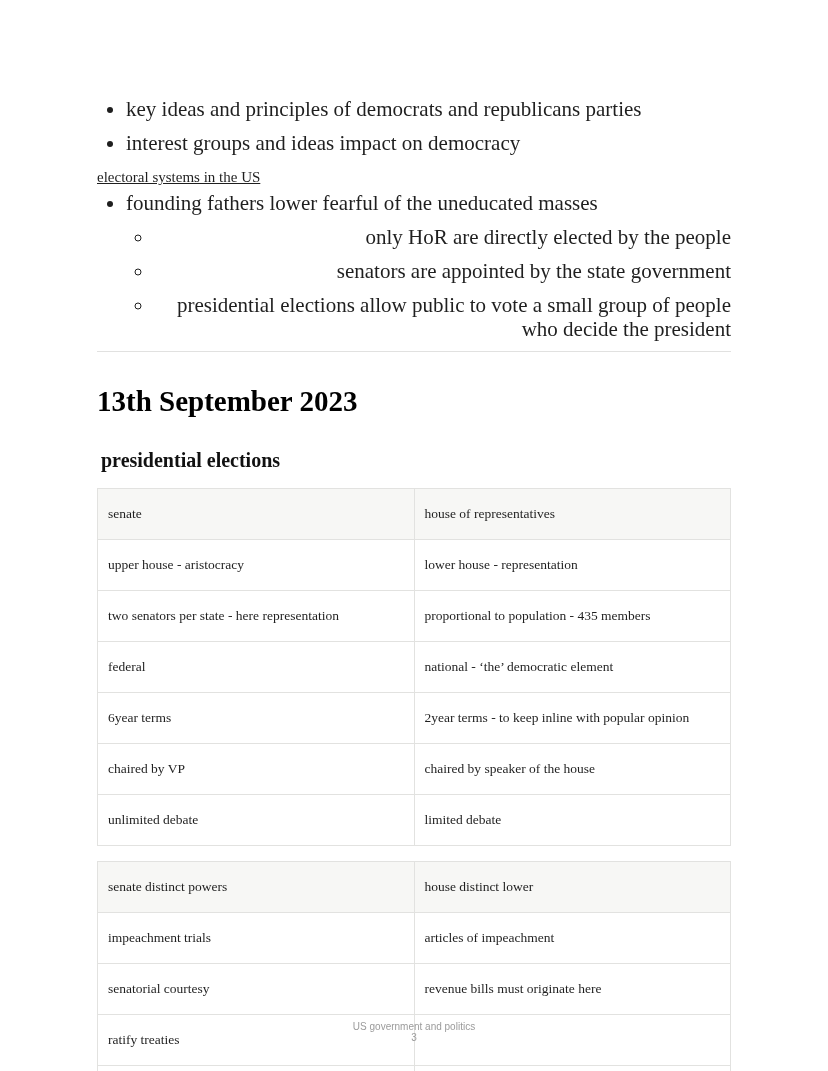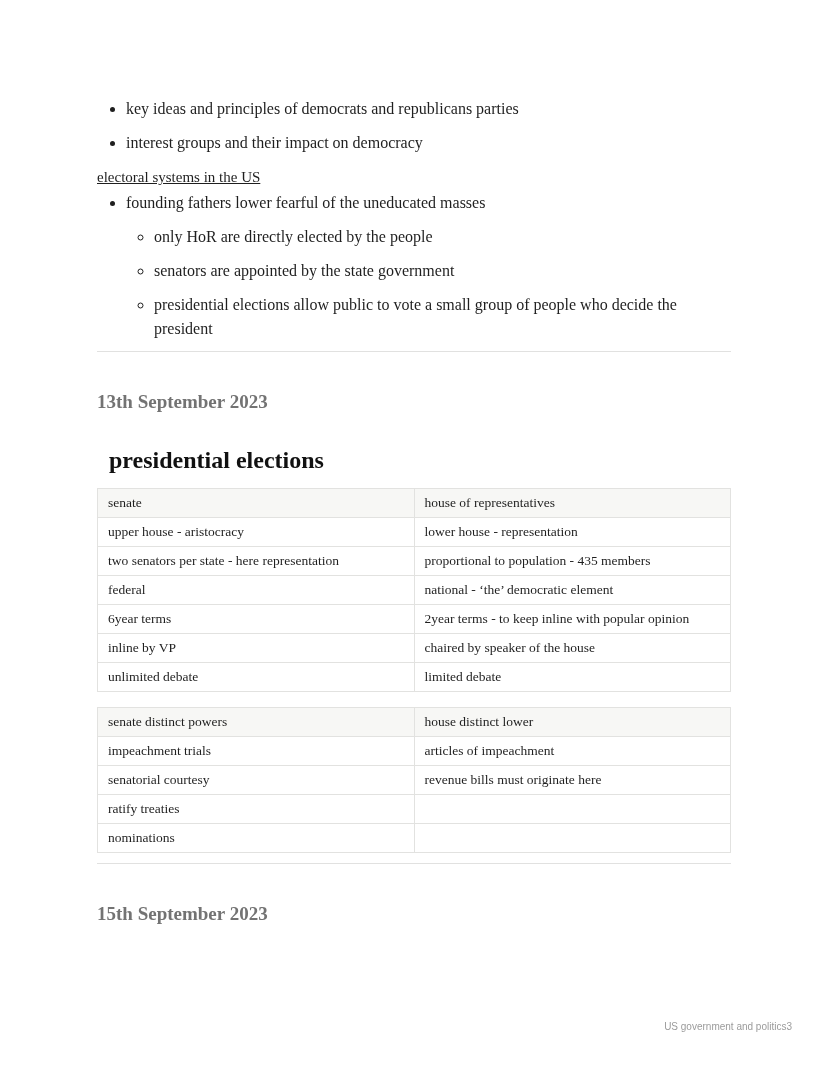--- a/index.html
+++ b/index.html
@@ -16,91 +16,92 @@
   .content {
     position: absolute;
     top: 97px;
     left: 97px;
     width: 634px;
   }
   ul { margin: 0 0 10px 0; padding-left: 29px; }
   ul.sub { padding-left: 57px; margin-bottom: 0; }
   li {
     margin: 0 0 10px 0;
-    font-size: 16px;
+    font-size: 21px;
     line-height: 24px;
     list-style: disc;
   }
-  ul.sub li { list-style: circle; }
+  ul.sub li { list-style: circle; text-align: right; }
   .underlined-heading {
     margin: 0 0 2px 0;
     font-size: 15px;
     line-height: 24px;
     text-decoration: underline;
   }
   hr.divider {
     border: none;
     border-top: 1px solid #e1e1e0;
     margin: 10px 0 0 0;
   }
   h1.section-title {
     margin: 32px 0 0 0;
-    font-size: 19px;
+    font-size: 29px;
     line-height: 35px;
     font-weight: 700;
-    color: #737373;
+    color: #000000;
   }
   h2.subsection-title {
-    margin: 28px 0 0 12px;
-    font-size: 24px;
+    margin: 28px 0 0 4px;
+    font-size: 20px;
     line-height: 26px;
     font-weight: 700;
     color: #111111;
   }
   table.notes-table {
     margin: 15px 0 0 0;
     width: 100%;
     border-collapse: collapse;
     table-layout: fixed;
   }
   table.notes-table th,
   table.notes-table td {
     border: 1px solid #e2e2e0;
-    padding: 5px 10px;
+    padding: 16px 10px;
     font-size: 13.5px;
     line-height: 18px;
     text-align: left;
     font-weight: 400;
     vertical-align: top;
     height: 29px;
   }
   table.notes-table th {
     background: #f7f7f5;
   }
   .footer {
     position: absolute;
     left: 36px;
     right: 36px;
     top: 1021px;
     display: flex;
-    justify-content: flex-end;
+    justify-content: space-between;
     align-items: center;
     font-family: "Liberation Sans", "DejaVu Sans", sans-serif;
     font-size: 10px;
     color: #9b9b9b;
+    flex-direction: column;
   }
 </style>
 </head>
 <body>
 
 <div class="content">
 
   <ul>
     <li>key ideas and principles of democrats and republicans parties</li>
-    <li>interest groups and their impact on democracy</li>
+    <li>interest groups and ideas impact on democracy</li>
   </ul>
 
   <p class="underlined-heading">electoral systems in the US</p>
 
   <ul>
     <li>founding fathers lower fearful of the uneducated masses</li>
   </ul>
 
   <ul class="sub">
     <li>only HoR are directly elected by the people</li>
@@ -132,21 +133,21 @@
       </tr>
       <tr>
         <td>federal</td>
         <td>national - ‘the’ democratic element</td>
       </tr>
       <tr>
         <td>6year terms</td>
         <td>2year terms - to keep inline with popular opinion</td>
       </tr>
       <tr>
-        <td>inline by VP</td>
+        <td>chaired by VP</td>
         <td>chaired by speaker of the house</td>
       </tr>
       <tr>
         <td>unlimited debate</td>
         <td>limited debate</td>
       </tr>
     </tbody>
   </table>
 
   <table class="notes-table">

